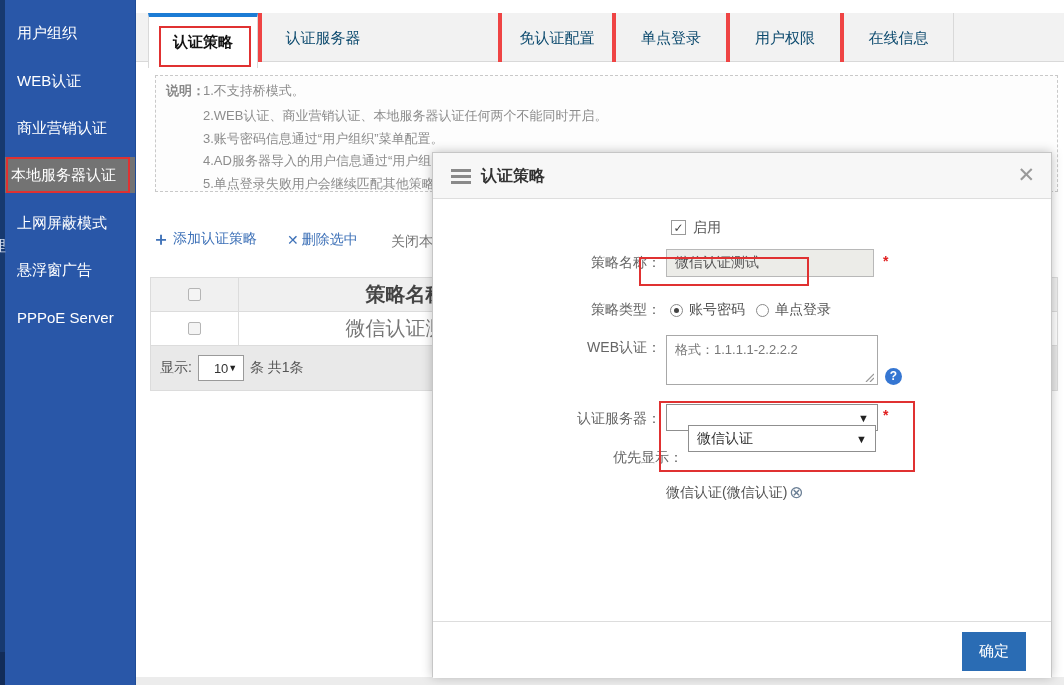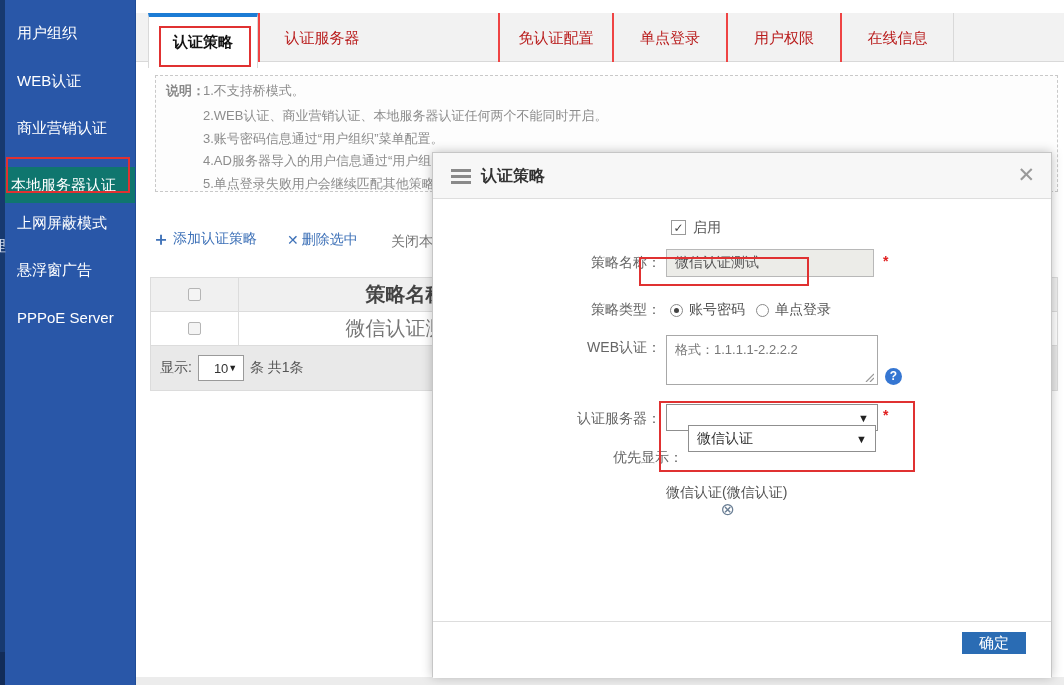--- a/index.html
+++ b/index.html
@@ -6,26 +6,26 @@
   html,body { width:1064px; height:685px; }
   body { font-family:"Liberation Sans","DejaVu Sans",sans-serif; background:#fff; }
   #app { position:relative; width:1064px; height:685px; overflow:hidden; background:#fff; }
 
   
   .sidebar { position:absolute; left:0; top:0; width:136px; height:685px; background:#2957a8; overflow:hidden; border-right:1px solid #1f4c96; }
   .side-strip { position:absolute; left:0; top:0; width:5px; height:685px; background:#17396f; }
   .side-strip-seg { position:absolute; left:0; top:652px; width:5px; height:33px; background:#122c58; }
   .edge-char { position:absolute; left:-9px; top:237px; color:#cfd9ec; font-size:15px; }
   .nav-item { position:absolute; left:5px; width:131px; height:34px; line-height:34px; padding-left:12px; color:#fff; font-size:15px; cursor:pointer; white-space:nowrap; }
-  .nav-item.selected { background:#0f766e; height:36px; line-height:36px; padding-left:6px;margin-top:10px; }
+  .nav-item.selected { background:#737373; height:36px; line-height:36px; padding-left:6px; }
   .sidebar-red-box { position:absolute; left:6px; top:157px; width:124px; height:36px; border:2px solid #e03131; pointer-events:none; }
 
   
   .tabstrip { position:absolute; left:136px; top:13px; width:928px; height:49px; background:#f2f2f2; border-bottom:1px solid #d9d9d9; }
-  .tab { position:absolute; top:0; height:49px; line-height:49px; text-align:center; font-size:15px; color:#b91c1c; border-left:2px solid #ef4444; cursor:pointer; }
+  .tab { position:absolute; top:0; height:49px; line-height:49px; text-align:center; font-size:15px; color:#0c4a6e; border-left:4px solid #ef4444; cursor:pointer; }
   .tab.last { border-right:1px solid #d9d9d9; }
   .tab-active { position:absolute; left:148px; top:13px; width:110px; height:55px; background:#fff; border-top:4px solid #1c7cd5; border-left:1px solid #d9d9d9; border-right:1px solid #d9d9d9; text-align:center; line-height:49px; font-size:15px; font-weight:bold; color:#111; z-index:2; cursor:pointer; }
   .red-box-tab { position:absolute; left:159px; top:26px; width:92px; height:41px; border:2px solid #e03131; z-index:5; pointer-events:none; }
 
   
   .notice { position:absolute; left:155px; top:75px; width:903px; height:117px; border:1px dashed #c9c9c9; background:#fdfdfd; font-size:13px; color:#8c8c8c; }
   .notice .nl { position:absolute; left:47px; white-space:nowrap; }
   .notice-label { position:absolute; left:10px; top:6px; color:#888; font-weight:bold; }
 
   
@@ -63,24 +63,24 @@
   .radio.on::after { content:""; position:absolute; left:3px; top:3px; width:5px; height:5px; border-radius:50%; background:#444; }
   .r-label { position:absolute; font-size:14px; color:#555; white-space:nowrap; }
   .ip-area { position:absolute; left:233px; top:182px; width:212px; height:50px; border:1px solid #a8a8a8; resize:none; font-size:13px; color:#555; padding:5px 8px; font-family:inherit; background:#fff; }
   .ip-area::placeholder { color:#777; }
   .grip { position:absolute; left:431px; top:219px; width:10px; height:10px; pointer-events:none; }
   .help { position:absolute; left:452px; top:215px; width:17px; height:17px; border-radius:50%; background:#3576d2; color:#fff; font-size:12px; font-weight:bold; text-align:center; line-height:17px; cursor:pointer; }
   .sel { position:absolute; height:27px; background:#fff; border:1px solid #8f8f8f; display:flex; align-items:center; padding:0 8px; font-size:14px; color:#333; cursor:pointer; }
   .sel .caret { margin-left:auto; font-size:11px; }
   .cbx { position:absolute; left:238px; top:67px; width:15px; height:15px; border:1px solid #999; background:#fff; text-align:center; line-height:14px; font-size:12px; color:#444; cursor:pointer; }
   .cbx-label { position:absolute; left:260px; top:66px; font-size:14px; color:#555; }
-  .tag-row { position:absolute; left:233px; top:331px; display:flex; align-items:center; font-size:14px; color:#555;flex-direction:column; }
+  .tag-row { position:absolute; left:233px; top:331px; display:flex; align-items:center; font-size:14px; color:#555; }
   .tag-x { margin-left:2px; font-size:17px; color:#6b7f95; cursor:pointer; line-height:16px; }
   .m-foot { position:absolute; left:0; top:468px; width:100%; height:57px; border-top:1px solid #ddd; background:#fff; }
-  .ok-btn { position:absolute; left:529px; top:479px; width:64px; height:22px; background:#2a6cb4; color:#fff; font-size:15px; border:none; cursor:pointer; font-family:inherit; }
+  .ok-btn { position:absolute; left:529px; top:479px; width:64px; height:39px; background:#2a6cb4; color:#fff; font-size:15px; border:none; cursor:pointer; font-family:inherit; }
   .red-box-2 { position:absolute; left:206px; top:104px; width:170px; height:29px; border:2px solid #e03131; pointer-events:none; z-index:3; }
   .red-box-3 { position:absolute; left:226px; top:248px; width:256px; height:71px; border:2px solid #e03131; pointer-events:none; z-index:3; }
 
   .bottom-strip { position:absolute; left:136px; top:677px; width:928px; height:8px; background:#ececec; }
 </style>
 </head>
 <body>
 
 <div id="app">
 

